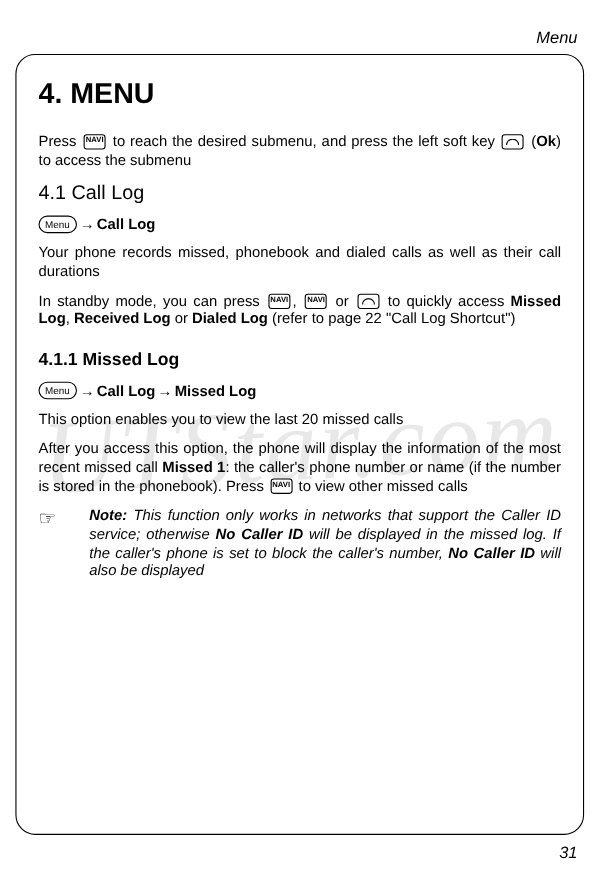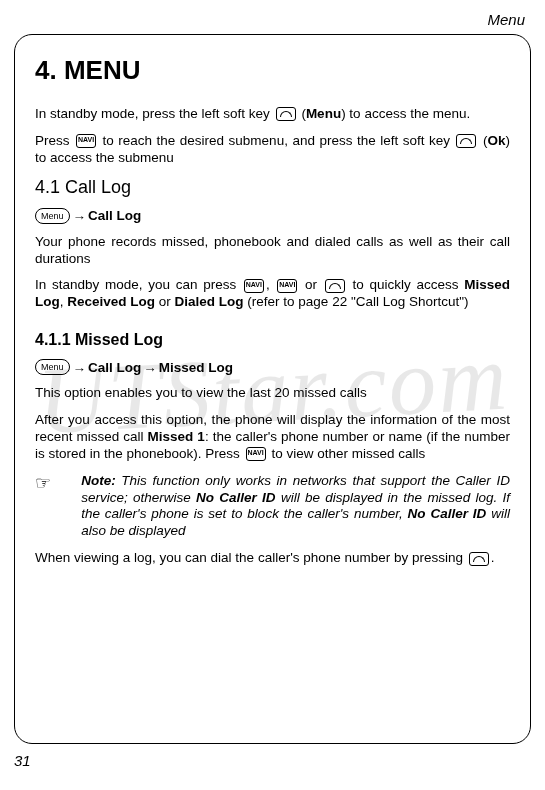--- a/index.html
+++ b/index.html
@@ -7,21 +7,21 @@
     width: 545px;
     height: 790px;
     background: #fff;
     font-family: Arial, Helvetica, sans-serif;
     color: #000;
     position: relative;
   }
   .page {
     width: 545px;
     height: 790px;
-    padding: 11px 14px 14px 14px;
+    padding: 26px 14px 14px 14px;
     position: relative;
   }
   .header-title {
     text-align: right;
     font-style: italic;
     font-size: 15px;
     margin-bottom: 6px;
     padding-right: 6px;
   }
   .content-box {
@@ -135,40 +135,38 @@
     flex: 0 0 auto;
     font-size: 18px;
     font-style: normal;
     line-height: 1;
     padding-top: 1px;
   }
   .note-text { flex: 1; margin-left: 18px; }
   .note-text .bolditalic { font-weight: bold; font-style: italic; }
   .bold { font-weight: bold; }
   .page-number {
+    text-align: right;
     font-style: italic;
     font-size: 15px;
     margin-top: 8px;
     padding-right: 6px;
   }
 </style>
 </head>
 <body>
 
 <div class="page">
   <div class="header-title">Menu</div>
 
   <div class="content-box">
     <div class="watermark">UTStar.com</div>
 
     <h1 class="chapter-title">4. MENU</h1>
 
-    <p class="body-text">
-      <span>In standby mode, press the left soft key </span><span class="key-icon arc"></span><span> (</span><span class="bold">Menu</span><span>) to access the menu.</span>
-    </p>
 
     <p class="body-text">
       <span>Press </span><span class="key-icon letter" data-letter="NAVI"></span><span> to reach the desired submenu, and press the left soft key </span><span class="key-icon arc"></span><span> (</span><span class="bold">Ok</span><span>) to access the submenu</span>
     </p>
 
     <h2 class="section-title">4.1 Call Log</h2>
 
     <div class="breadcrumb-line">
       <span class="menu-pill">Menu</span>
         <span class="arrow-sym">→</span>
@@ -197,20 +195,17 @@
       <span>After you access this option, the phone will display the information of the most recent missed call </span><span class="bold">Missed 1</span><span>: the caller's phone number or name (if the number is stored in the phonebook). Press </span><span class="key-icon letter" data-letter="NAVI"></span><span> to view other missed calls</span>
     </p>
 
     <div class="note-block">
       <div class="note-icon">☞</div>
       <div class="note-text">
         <span class="bolditalic">Note:</span><span> This function only works in networks that support the Caller ID service; otherwise </span><span class="bolditalic">No Caller ID</span><span> will be displayed in the missed log. If the caller's phone is set to block the caller's number, </span><span class="bolditalic">No Caller ID</span><span> will also be displayed</span>
       </div>
     </div>
 
-    <p class="body-text">
-      <span>When viewing a log, you can dial the caller's phone number by pressing </span><span class="key-icon arc"></span><span>.</span>
-    </p>
 
   </div>
 
   <div class="page-number">31</div>
 </div>
 
 </body></html>

